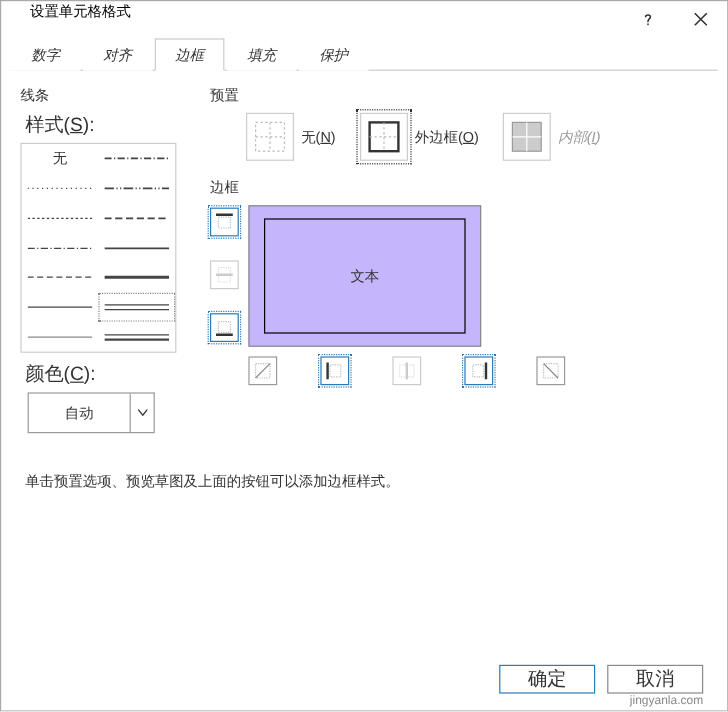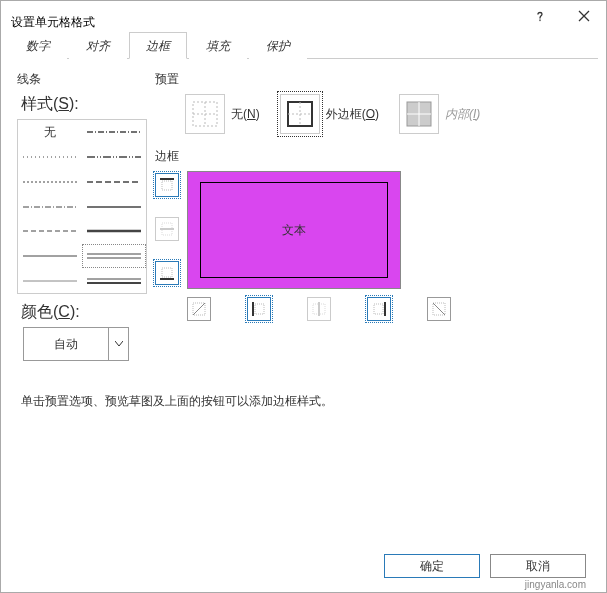--- a/index.html
+++ b/index.html
@@ -1,29 +1,29 @@
 <!DOCTYPE html>
 <html><head>
 <meta charset="utf-8">
 <style>
 * { box-sizing: border-box; font-family: "Microsoft YaHei", "SimSun", Arial, sans-serif; }
 body { margin: 0; padding: 0; background: #fff; width: 607px; height: 593px; overflow: hidden; position: relative; font-size: 12px; color: #333; }
 
 .dialog { width: 607px; height: 593px; border: 1px solid #aaa; background: #fff; position: relative; }
 
-.titlebar { height: 30px; display: flex; align-items: flex-end; padding-left: 10px; }
+.titlebar { height: 30px; display: flex; align-items: flex-start; padding-left: 24px; }
 .titlebar .title { flex: 1; font-size: 12px; color: #000; }
 .titlebar .btn { width: 44px; height: 30px; display: flex; align-items: center; justify-content: center; color: #333; }
 .titlebar .btn svg { width: 12px; height: 12px; }
 
 .tabs { display: flex; border-bottom: 1px solid #ccc; margin: 0 8px; height: 28px; }
 .tab { padding: 0 16px; height: 27px; line-height: 27px; border: 1px solid transparent; border-bottom: none; margin-right: 2px; font-size: 12px; color: #333; position: relative; top: 1px; background: #fff; font-style: italic; }
 .tab.active { border-color: #ccc; border-bottom: 1px solid #fff; }
 
-.content { padding: 12px 16px; display: flex; gap: 8px; }
+.content { padding: 12px 16px; display: flex; gap: 28px; }
 
 .line-section { width: 130px; }
 .group-label { font-size: 12px; margin-bottom: 6px; }
 .sub-label { font-size: 16px; margin: 4px 0 4px 4px; }
 .u { text-decoration: underline; }
 
 .style-box { border: 1px solid #ccc; height: 175px; display: flex; margin-bottom: 8px; }
 .style-col { width: 50%; display: flex; flex-direction: column; }
 .style-cell { flex: 1; display: flex; align-items: center; justify-content: center; border: 1px dotted transparent; padding: 0 4px; }
 .style-cell.selected { border: 1px dotted #888; }
@@ -44,29 +44,29 @@
 .preset-label { font-size: 12px; }
 
 .border-section { margin-top: 4px; }
 .border-grid { display: flex; }
 .border-left-btns { display: flex; flex-direction: column; gap: 20px; margin-right: 8px; padding-top: 2px; }
 .bbtn { width: 24px; height: 24px; border: 1px solid #999; display: flex; align-items: center; justify-content: center; background: #fff; }
 .bbtn.active { border: 1px solid #2a7ab8; outline: 1px dotted #2a7ab8; outline-offset: 1px; }
 .bbtn.disabled { opacity: .5; }
 .bbtn svg { width: 16px; height: 16px; }
 
-.preview-box { width: 214px; height: 118px; border: 1px solid #888; position: relative; background: #d946ef; }
+.preview-box { width: 194px; height: 118px; border: 1px solid #888; position: relative; background: #c4b5fd; }
 .preview-inner { position: absolute; left: 12px; top: 10px; right: 12px; bottom: 10px; border: 1px solid #000; display: flex; align-items: center; justify-content: center; font-size: 12px; }
 
 .border-bottom-btns { display: flex; gap: 36px; margin-top: 8px; margin-left: 0px; }
 
 .hint { margin: 20px 4px 0 4px; font-size: 12px; clear: both; }
 
 .footer { position: absolute; bottom: 14px; right: 20px; display: flex; gap: 10px; }
-.footer .fbtn { width: 96px; height: 24px; border: 1px solid #888; display: flex; align-items: center; justify-content: center; font-size: 12px; background: #fff; }
+.footer .fbtn { width: 80px; height: 24px; border: 1px solid #888; display: flex; align-items: center; justify-content: center; font-size: 16px; background: #fff; }
 .footer .fbtn.primary { border: 1px solid #2a7ab8; }
 
 .watermark { position: absolute; right: 14px; bottom: 14px; font-size: 16px; font-weight: bold; color: #c00; text-shadow: 1px 1px 0 #fff, -1px -1px 0 #fff; pointer-events: none; display: flex; align-items: center; gap: 4px; }
 .watermark-sub { position: absolute; right: 20px; bottom: 2px; font-size: 10px; color: #888; pointer-events: none; }
 .watermark .check { font-size: 20px; }
 
 
 .preset-btn.focus { outline: 1px dotted #333; outline-offset: 2px; }
 </style>
 </head>

